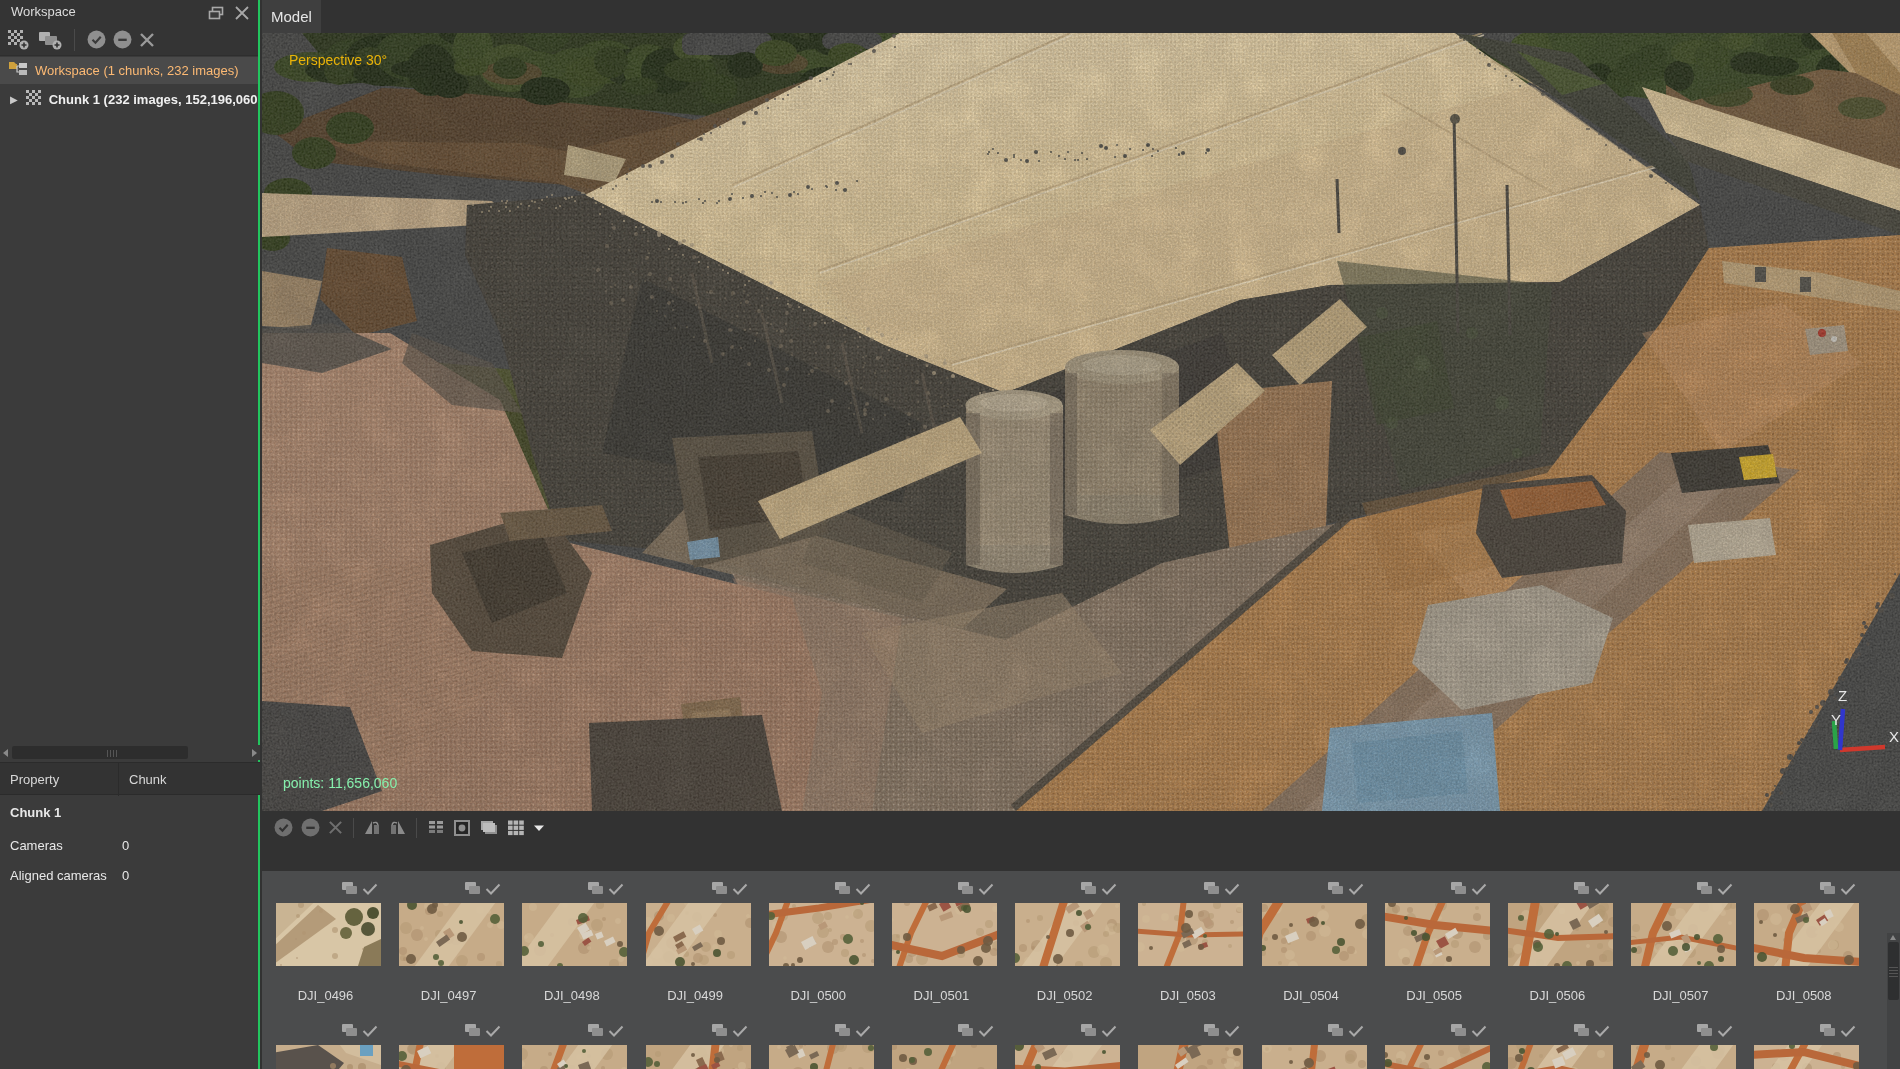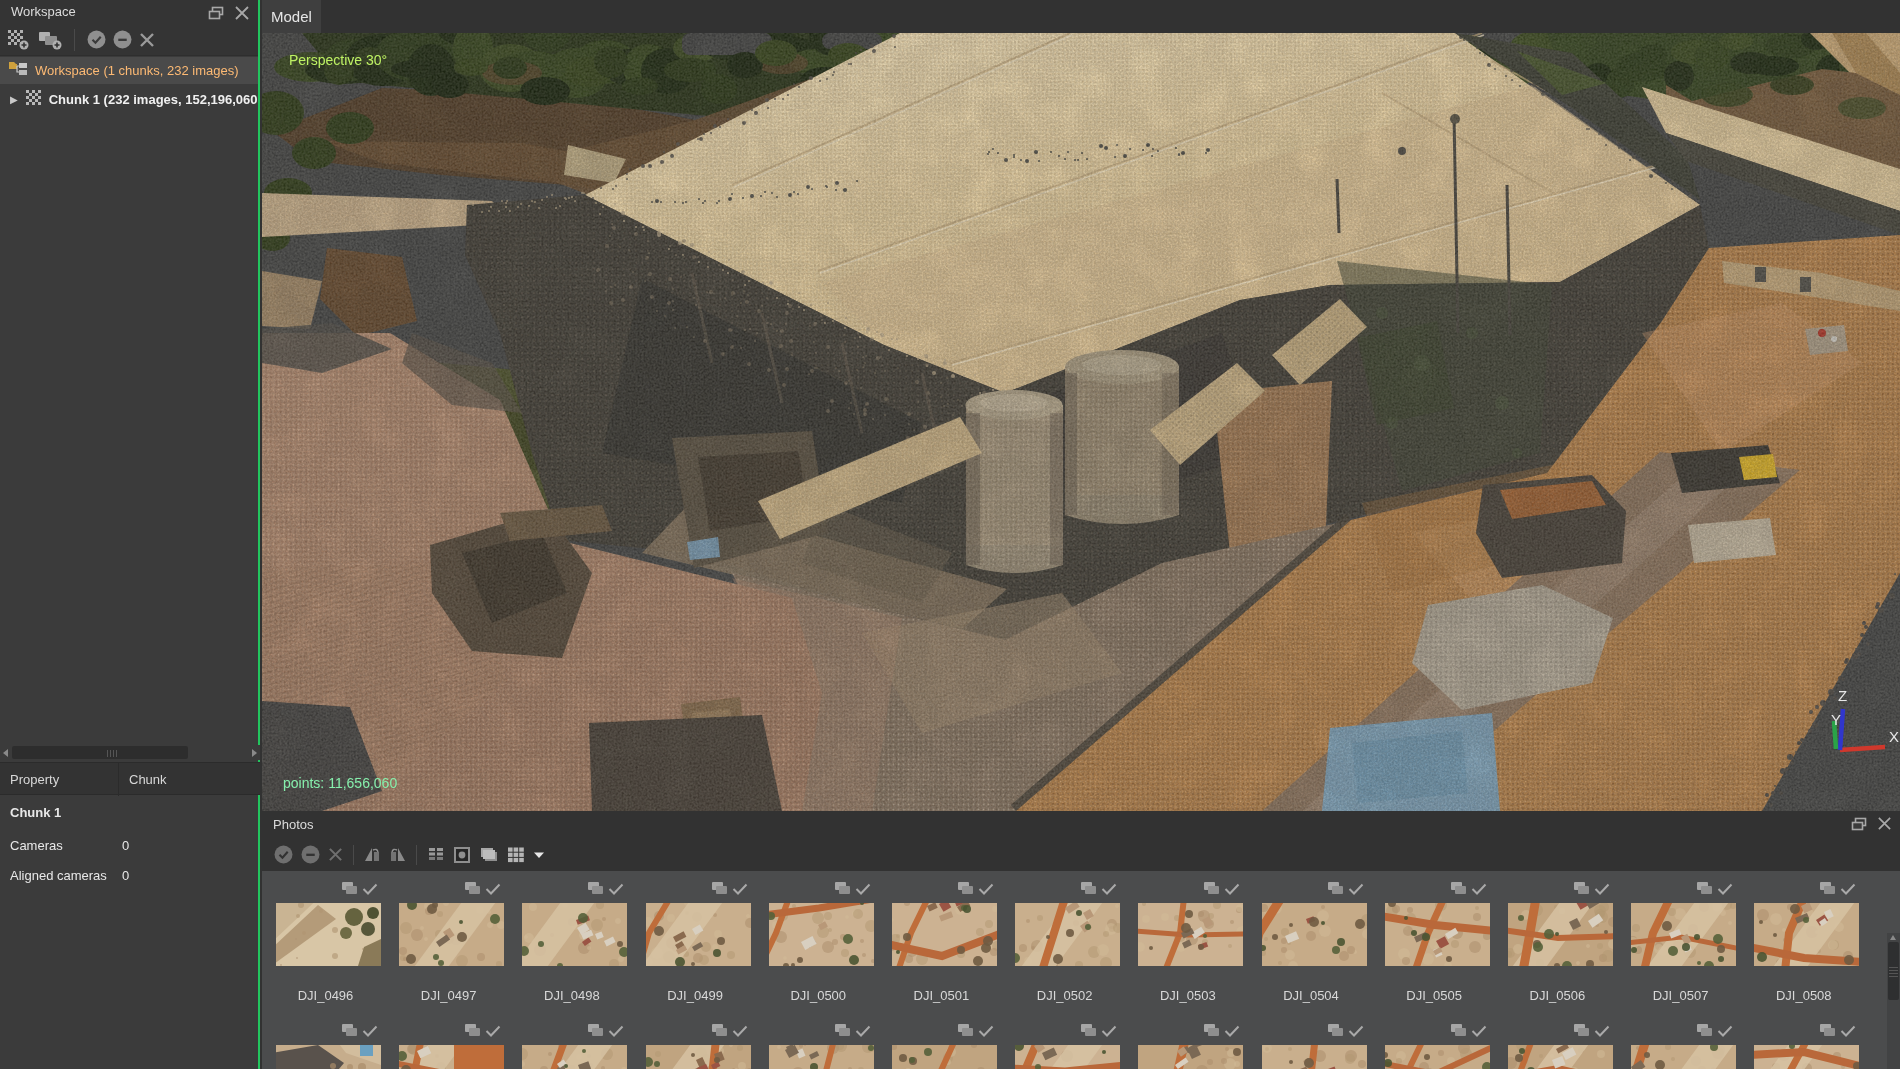--- a/index.html
+++ b/index.html
@@ -24,21 +24,21 @@
 #prophead { position:absolute; left:0; top:762px; width:260px; height:33px; background:#333333;
   color:#d8d8d8; font-size:13px; line-height:33px; border-top:1px solid #2b2b2b; border-bottom:1px solid #2b2b2b; padding-left:10px; }
 #prophead .v { position:absolute; left:118px; top:0; border-left:1px solid #2b2b2b; padding-left:10px; height:33px; }
 .prow { position:absolute; left:0; width:260px; height:31px; color:#e8e8e8; font-size:13px; line-height:31px; }
 .prow .val { position:absolute; left:122px; }
 #main { position:absolute; left:262px; top:0; width:1638px; height:1069px; background:#323232; }
 #tabbar { height:33px; background:#323232; }
 #modeltab { display:inline-block; height:33px; background:#3f3f3f; color:#e6e6e6; font-size:15px;
   line-height:33px; padding:0 9px; }
 #view { position:absolute; left:0; top:33px; width:1638px; height:778px; overflow:hidden; }
-#persp { position:absolute; left:27px; top:19px; color:#bef264; font-size:14px; z-index:5; }
+#persp { position:absolute; left:27px; top:19px; color:#eab308; font-size:14px; z-index:5; }
 #points { position:absolute; left:21px; bottom:20px; color:#86efac; font-size:14px; z-index:5; }
 #photos { position:absolute; left:0; top:811px; width:1638px; height:258px; background:#323232; }
 #photos .ptitle { height:27px; background:#323232; line-height:27px; }
 #ptoolbar { height:33px; display:flex; align-items:center; padding-left:8px; background:#323232; }
 #ptoolbar .sep { width:1px; height:20px; background:#4a4a4a; margin:0 6px; }
 #ptoolbar > * { margin:0 4px; }
 #pbody { position:absolute; left:0; top:60px; width:1638px; height:198px; background:#4b4c4d; overflow:hidden; }
 #pgrid { position:absolute; left:8px; top:2px; width:1610px; }
 .prowgrid { display:flex; }
 .pcell { width:123.2px; height:142px; position:relative; }
@@ -817,33 +817,20 @@
           <line x1="1574" y1="716" x2="1572" y2="688" stroke="#2aa348" stroke-width="4.5"></line>
           <text x="1576" y="668">Z</text>
           <text x="1569" y="692">Y</text>
           <text x="1627" y="709">X</text>
         </g>
       </svg>
     <div id="persp">Perspective 30°</div>
     <div id="points">points: 11,656,060</div>
   </div>
   <div id="photos">
-    <div class="ptitle">Photos
-      <span class="ptools">
-          <svg width="16" height="14" viewBox="0 0 16 14">
-            <g fill="none" stroke="#a8a8a8" stroke-width="1.6">
-              <rect x="4.5" y="1.5" width="10" height="7"></rect>
-              <rect x="1.5" y="5.5" width="10" height="7" fill="#3b3b3b"></rect>
-            </g>
-          </svg>
-          <svg width="15" height="15" viewBox="0 0 16 16">
-            <path d="M2,2 L14,14 M14,2 L2,14" stroke="#a8a8a8" stroke-width="1.8"></path>
-          </svg>
-        </span>
-    </div>
     <div id="ptoolbar">
       <svg width="19" height="19" viewBox="0 0 18 18">
           <circle cx="9" cy="9" r="8.5" fill="#6f6f6f"></circle>
           <path d="M5.2,9.3 L8,12 L13,6.4" stroke="#323232" stroke-width="2" fill="none"></path>
         </svg>
         <svg width="19" height="19" viewBox="0 0 18 18">
           <circle cx="9" cy="9" r="8.5" fill="#6f6f6f"></circle>
           <rect x="5" y="8.2" width="8" height="2.2" fill="#323232"></rect>
         </svg>
         <svg width="15" height="15" viewBox="0 0 16 16">

